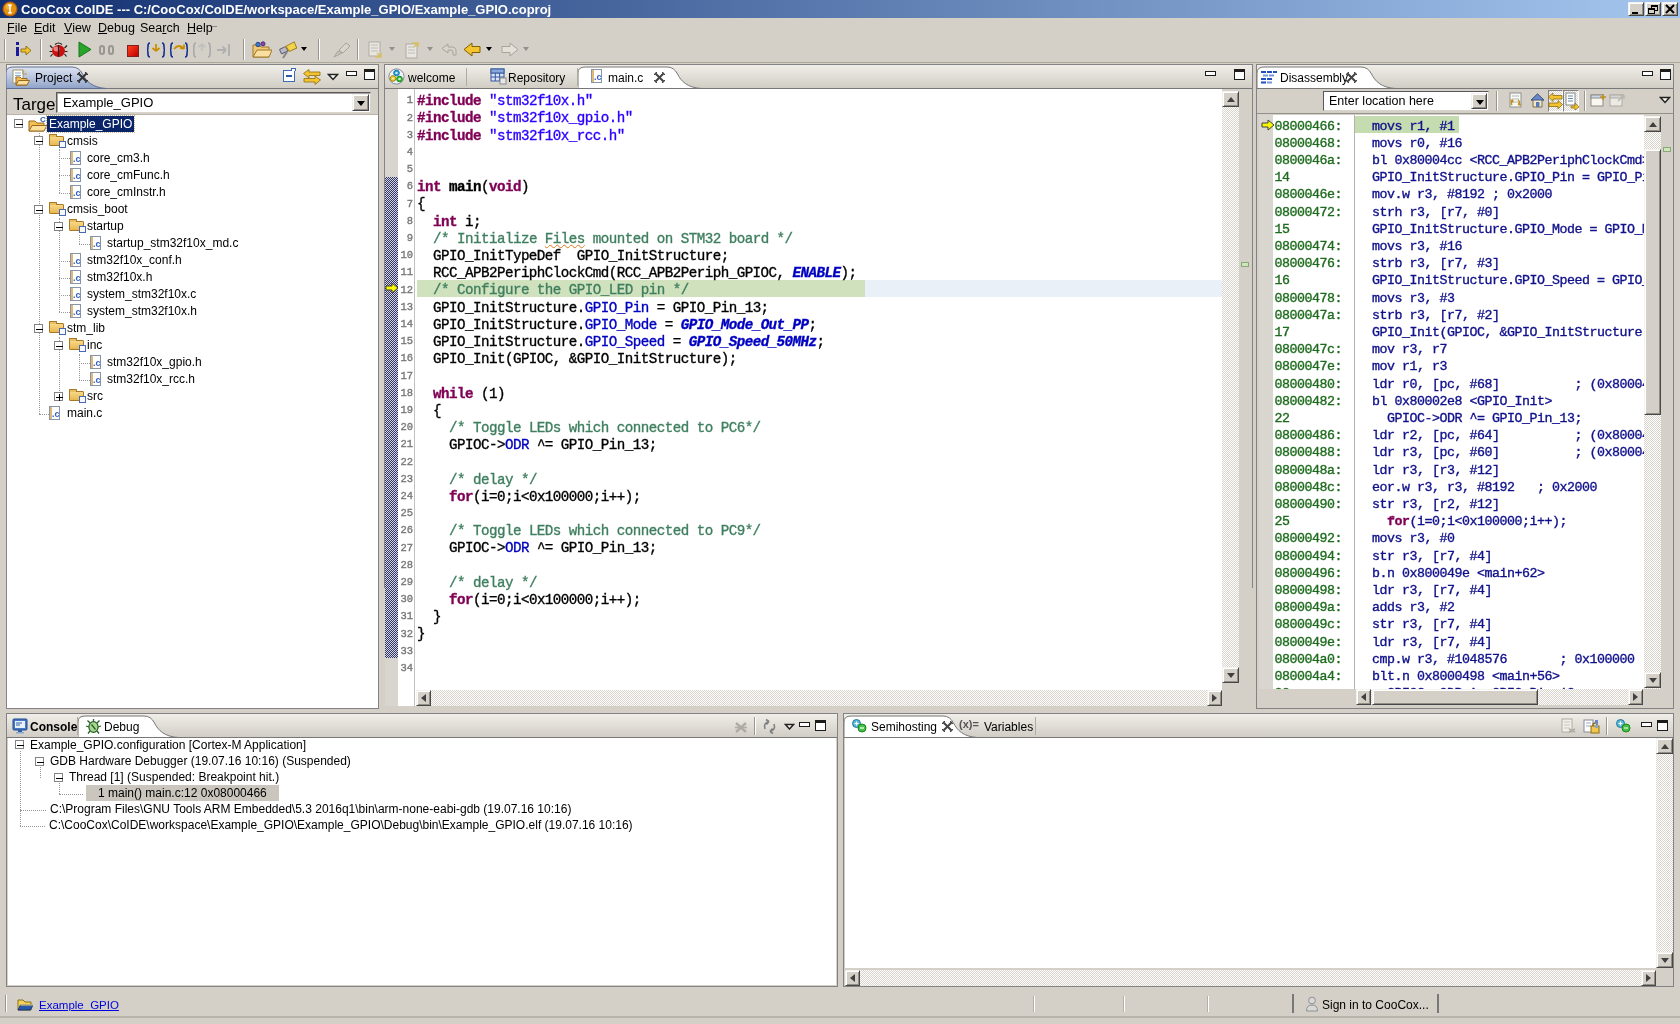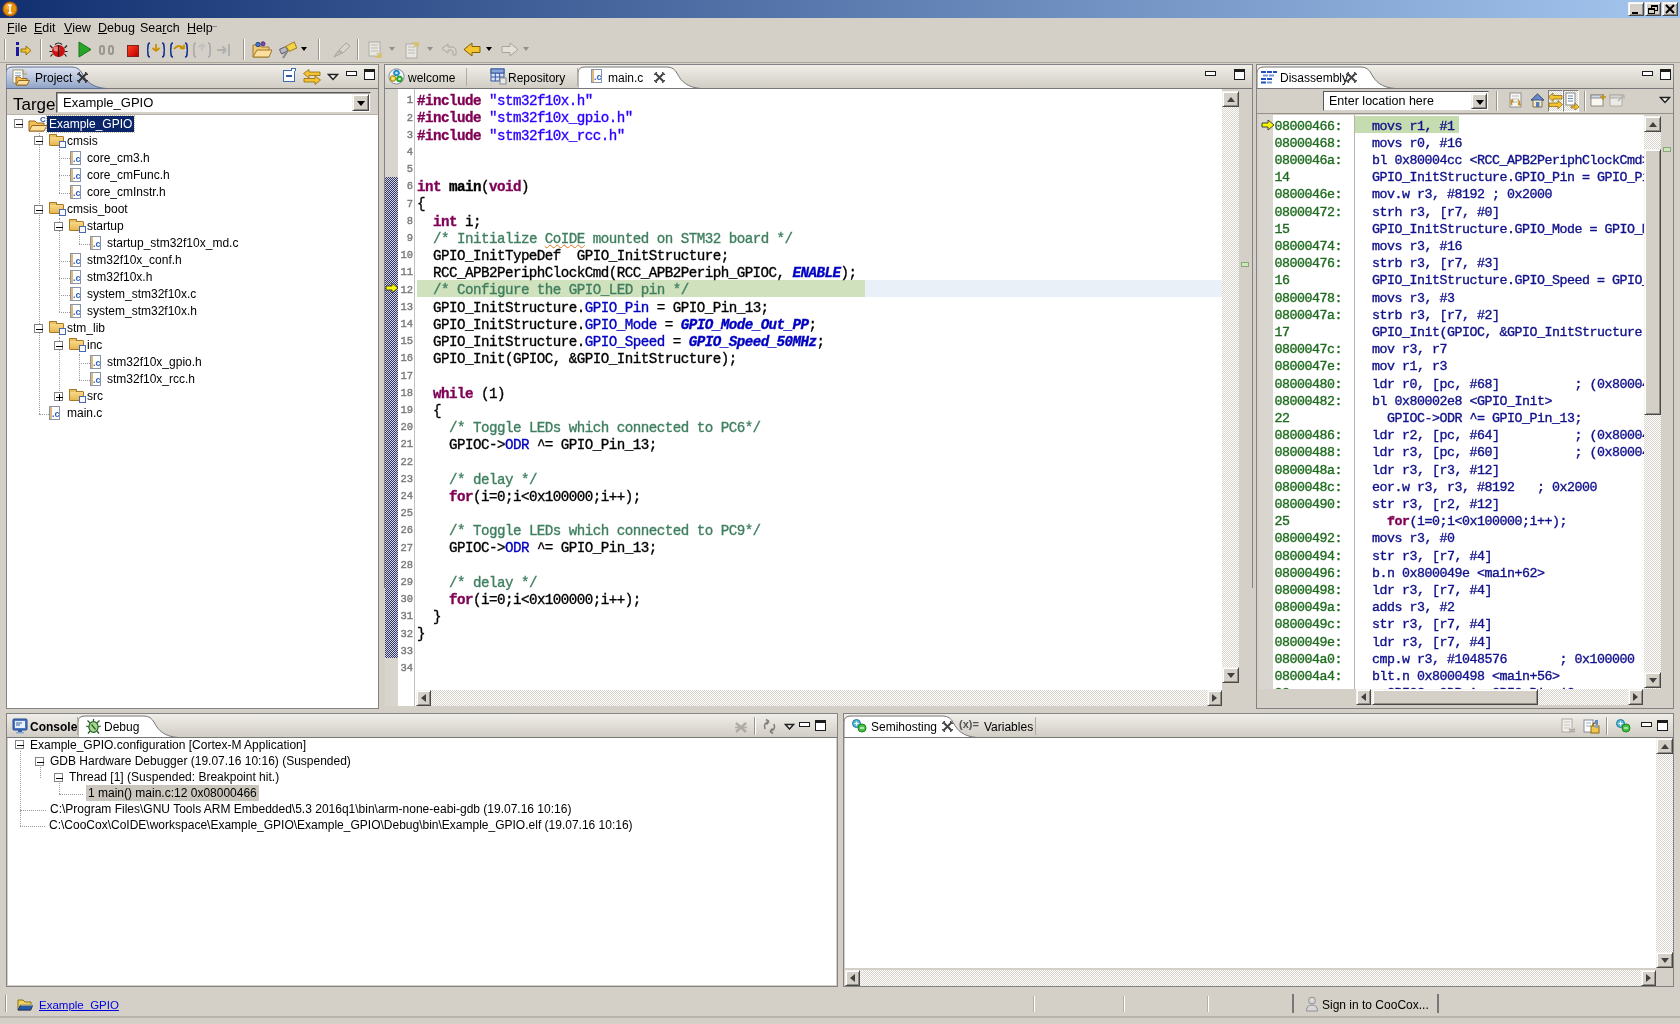--- a/index.html
+++ b/index.html
@@ -48,20 +48,21 @@
 
 <div class="abs" style="left:0;top:0;width:1680px;height:18px;background:linear-gradient(90deg,#122f70,#a4c6ee)">
  <svg class="abs" style="left:2px;top:1px" width="16" height="16" viewBox="0 0 16 16">
   <circle cx="8" cy="8" r="7.5" fill="#b05e10"></circle>
       <circle cx="8" cy="8" r="6.2" fill="#e8920c"></circle>
   <circle cx="6.5" cy="5.5" r="3" fill="#f4b84c" opacity=".8"></circle>
   <rect x="6.3" y="3.4" width="3.4" height="1.6" fill="#fff"></rect>
       <rect x="7.2" y="4" width="1.6" height="8" fill="#fff"></rect>
       <rect x="6.3" y="11" width="3.4" height="1.6" fill="#fff"></rect>
  </svg>
+ <div class="abs" style="left:21px;top:2px;font-size:13px;font-weight:bold;color:#fff">CooCox CoIDE --- C:/CooCox/CoIDE/workspace/Example_GPIO/Example_GPIO.coproj</div>
  <div class="b3 abs" style="left:1628px;top:2px;width:16px;height:14px">
       <div class="abs" style="left:3px;top:9px;width:6px;height:2px;background:#000"></div>
     </div>
  <div class="b3 abs" style="left:1645px;top:2px;width:16px;height:14px">
    <div class="abs" style="left:5px;top:2px;width:7px;height:6px;border:1px solid #000;border-top-width:2px"></div>
    <div class="abs" style="left:2px;top:5px;width:7px;height:6px;border:1px solid #000;border-top-width:2px;background:#d4d0c8"></div>
  </div>
  <div class="b3 abs" style="left:1662px;top:2px;width:16px;height:14px">
   <svg width="14" height="12" viewBox="0 0 14 12" class="abs" style="left:0;top:0">
         <path d="M3 2 L11 10 M11 2 L3 10" stroke="#000" stroke-width="2"></path>
@@ -405,21 +406,21 @@
 33
 34</pre>
   <pre class="abs" style="left:32px;top:4.2px;font-size:14.2px;letter-spacing:-0.523px;line-height:17.2px" id="src"><span class="kw">#include</span> <span class="str">"stm32f10x.h"</span>
 <span class="kw">#include</span> <span class="str">"stm32f10x_gpio.h"</span>
 <span class="kw">#include</span> <span class="str">"stm32f10x_rcc.h"</span>
 
 
 <span class="kw">int</span> <b>main</b>(<span class="kw">void</span>)
 {
   <span class="kw">int</span> i;
-  <span class="cm">/* Initialize <span style="text-decoration:underline wavy 1px #e07818;text-underline-offset:1px">CoIDE</span> mounted on STM32 board */</span>
+  <span class="cm">/* Initialize <span style="text-decoration:underline wavy 1px #e07818;text-underline-offset:1px">Files</span> mounted on STM32 board */</span>
   GPIO_InitTypeDef  GPIO_InitStructure;
   RCC_APB2PeriphClockCmd(RCC_APB2Periph_GPIOC, <span class="en">ENABLE</span>);
   <span class="cm">/* Configure the GPIO_LED pin */</span>
   GPIO_InitStructure.<span class="fld">GPIO_Pin</span> = GPIO_Pin_13;
   GPIO_InitStructure.<span class="fld">GPIO_Mode</span> = <span class="en">GPIO_Mode_Out_PP</span>;
   GPIO_InitStructure.<span class="fld">GPIO_Speed</span> = <span class="en">GPIO_Speed_50MHz</span>;
   GPIO_Init(GPIOC, &amp;GPIO_InitStructure);
 
   <span class="kw">while</span> (1)
   {
@@ -654,21 +655,21 @@
         </div>
         <div class="tlbl" style="left:42px;top:-1px">GDB Hardware Debugger (19.07.16 10:16) (Suspended)</div>
       </div>
   <div class="trow" style="left:0;top:32px">
         <div class="ebox" style="left:46px;top:2.5px">
           <i></i>
         </div>
         <div class="tlbl" style="left:61px;top:-1px">Thread [1] (Suspended: Breakpoint hit.)</div>
       </div>
   <div class="trow" style="left:0;top:47.5px">
-        <div class="tlbl" style="left:78px;top:-1px"><span style="background:#cac6bd;padding:1px 2px">1 main() main.c:12 0x08000466</span></div>
+        <div class="tlbl" style="left:78px;top:-1px"><span style="background:#cac6bd;padding:1px 12px">1 main() main.c:12 0x08000466</span></div>
       </div>
   <div class="trow" style="left:0;top:63.5px">
         <div class="tlbl" style="left:42px;top:-1px">C:\Program Files\GNU Tools ARM Embedded\5.3 2016q1\bin\arm-none-eabi-gdb (19.07.16 10:16)</div>
       </div>
   <div class="trow" style="left:0;top:80px">
         <div class="tlbl" style="left:41px;top:-1px">C:\CooCox\CoIDE\workspace\Example_GPIO\Example_GPIO\Debug\bin\Example_GPIO.elf (19.07.16 10:16)</div>
       </div>
  </div>
 </div>
 

